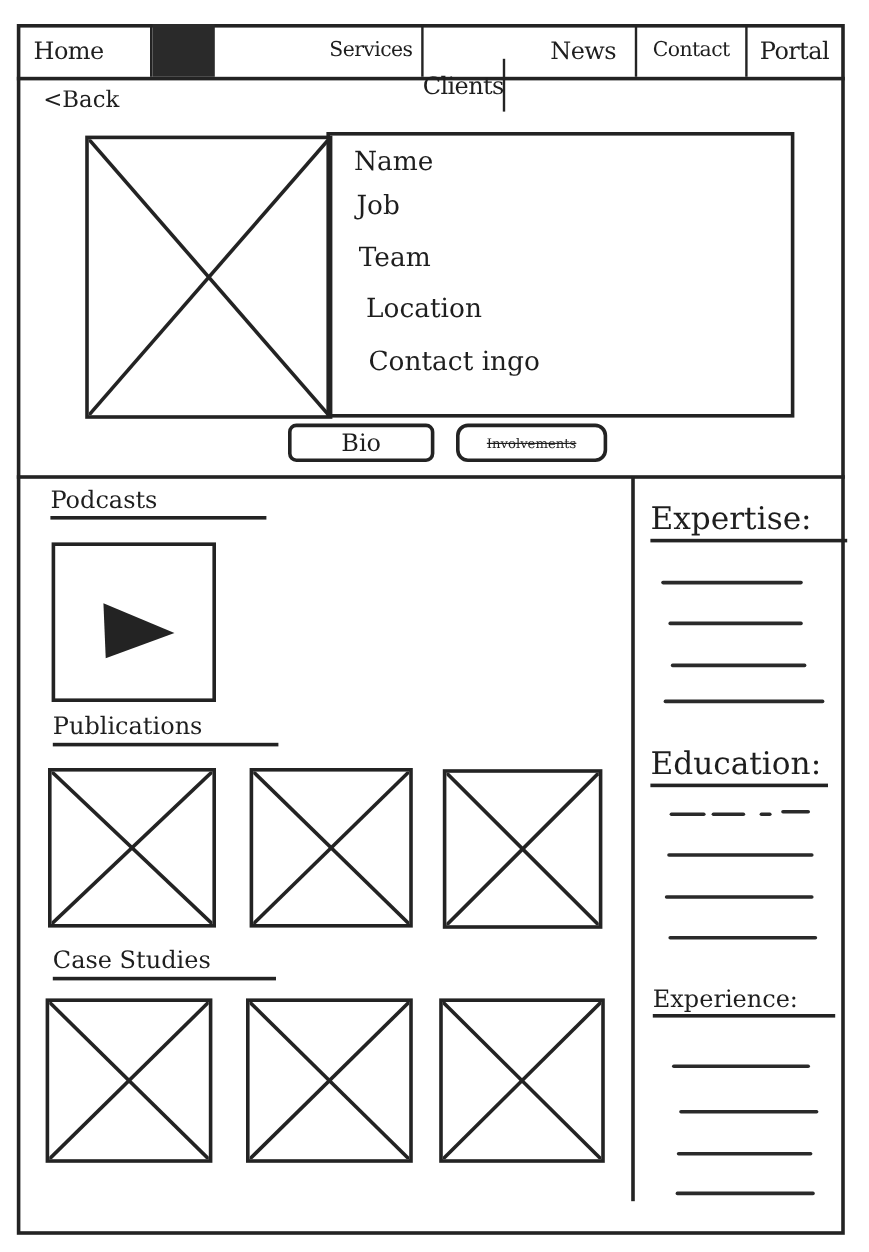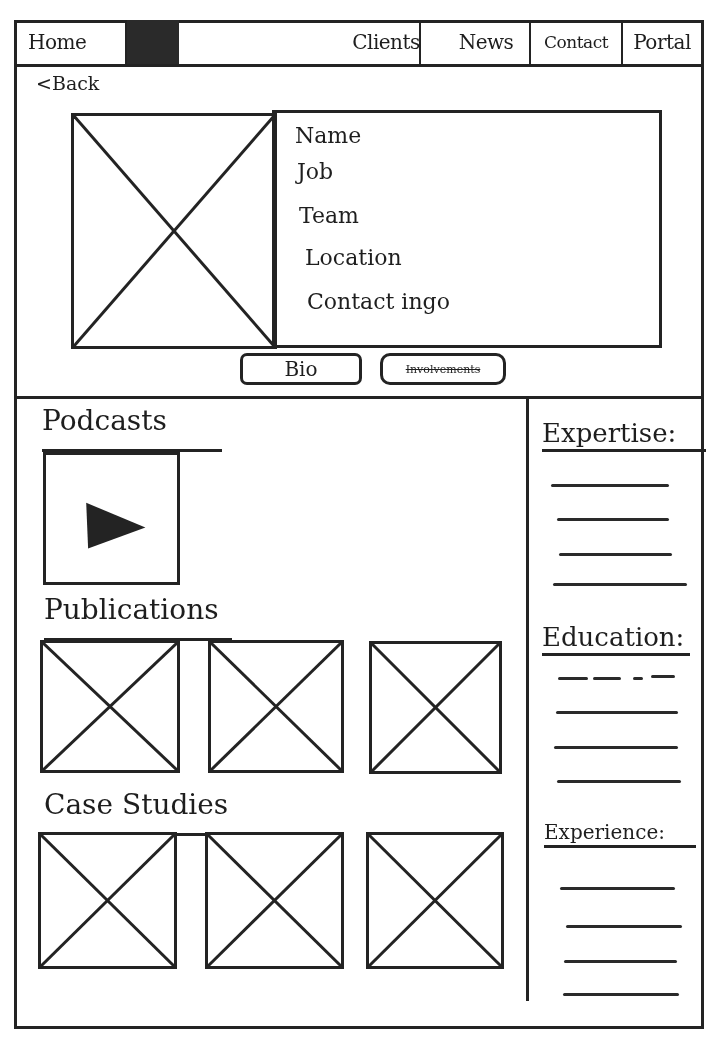--- a/index.html
+++ b/index.html
@@ -18,36 +18,37 @@
   .ph { position:absolute; border:3px solid #232323; box-sizing:border-box; background:#fff; }
   .ph svg { position:absolute; left:0; top:0; width:100%; height:100%; }
   .info-box { position:absolute; left:272px; top:110px; width:390px; height:238px;
               border:3px solid #232323; box-sizing:border-box; }
   .info-line { position:absolute; left:24px; font-size:22px; font-family:"DejaVu Serif", serif; }
   .btn { position:absolute; top:353px; height:32px; border:3px solid #232323; border-radius:7px;
          box-sizing:border-box; display:flex; align-items:center; justify-content:center;
          font-family:"DejaVu Serif", serif; cursor:pointer; }
   .hdiv { position:absolute; left:14px; top:396px; width:690px; height:3px; background:#232323; }
   .vdiv { position:absolute; left:526px; top:397px; width:3px; height:604px; background:#232323; }
-  .sec-title { position:absolute; font-size:28px; font-family:"DejaVu Serif", serif;
-               border-bottom:3px solid #232323; padding-bottom:12px; }
+  .sec-title { position:absolute; font-size:20px; font-family:"DejaVu Serif", serif;
+               border-bottom:3px solid #232323; padding-bottom:2px; }
   .side-title { position:absolute; font-size:26px; font-family:"DejaVu Serif", serif;
                 border-bottom:3px solid #232323; padding-bottom:1px; }
   .line { position:absolute; height:3px; background:#2a2a2a; border-radius:2px; }
   .dash { position:absolute; height:3px; background:#2a2a2a; border-radius:2px; }
 </style>
 </head>
 <body>
 
 <div class="frame"></div>
 
 <div class="nav">
   <div class="nav-item" style="left:0;width:113px;justify-content:flex-start;padding-left:14px;">Home</div>
   <div class="nav-dark"></div>
-  <div class="nav-item" style="left:339px;width:68px;">Clients</div>
+  <div class="nav-item" style="left:253px;width:86px;font-size:17px;">Services</div>
+  <div class="nav-item" style="left:339px;width:68px;margin-top:29px;">Clients</div>
   <div class="nav-item" style="left:517px;width:92px;font-size:17px;">Contact</div>
   <div class="nav-item" style="left:429px;width:88px;">News</div>
   <div class="nav-item" style="left:609px;width:78px;border-right:none;">Portal</div>
 </div>
 
 <div class="back">&lt;Back</div>
 
 <div class="ph" style="left:71px;top:113px;width:206px;height:236px;">
   <svg viewBox="0 0 100 100" preserveAspectRatio="none">
     <line x1="0" y1="0" x2="100" y2="100" stroke="#232323" stroke-width="1.3" vector-effect="non-scaling-stroke" style="stroke-width:3px"></line>

